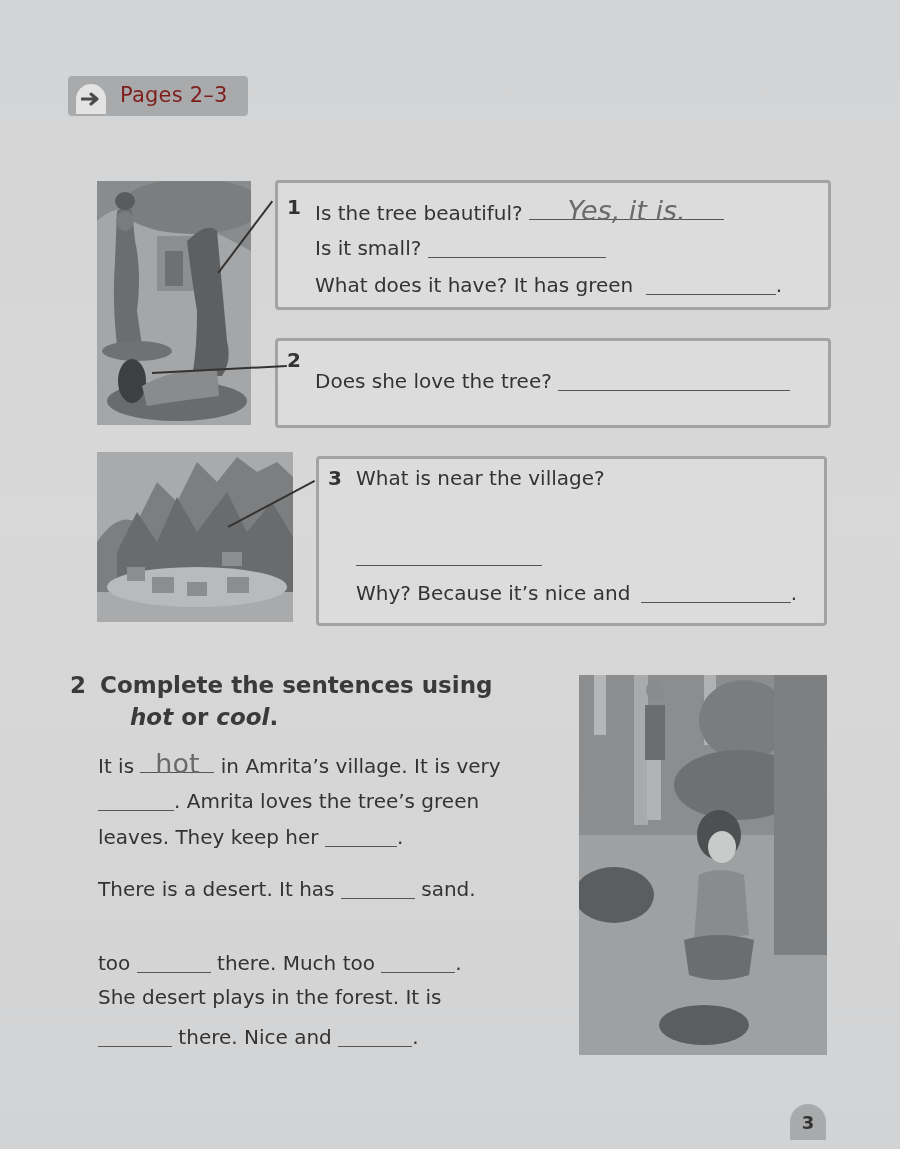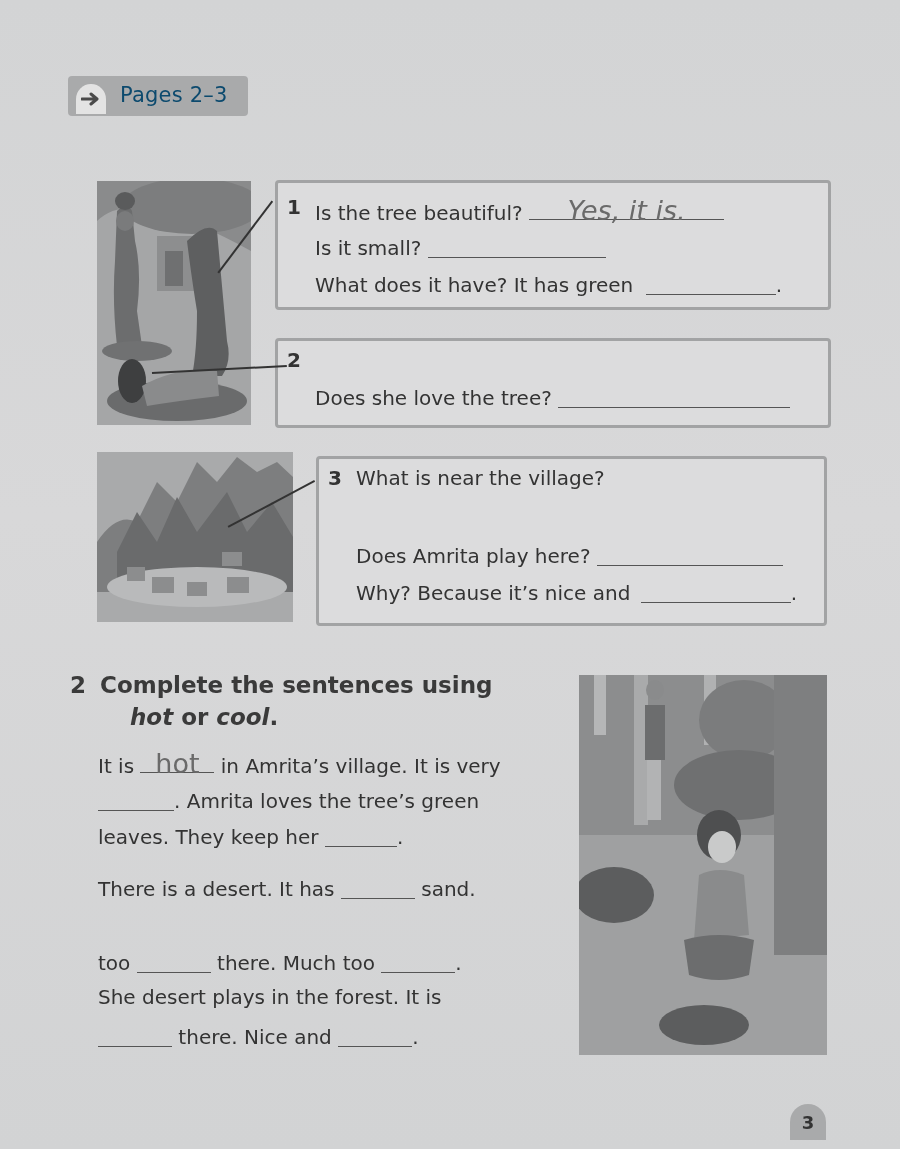--- a/index.html
+++ b/index.html
@@ -22,21 +22,21 @@
     display: flex; align-items: center;
   }
   .pages-tab .arrow-box {
     position: absolute; left: 8px; top: 8px; width: 30px; height: 30px;
     background: #e3e3e3; border-radius: 15px 15px 0 0;
     display: flex; align-items: center; justify-content: center;
   }
   .pages-tab .arrow-box svg { width: 20px; height: 14px; }
   .pages-tab .label {
     position: absolute; left: 52px; top: 7px;
-    font-size: 21px; color: #0c4a6e; letter-spacing: 0.2px;
+    font-size: 21px; color: #7f1d1d; letter-spacing: 0.2px;
   }
   
   .heading {
     position: absolute; font-size: 23px; font-weight: bold; color: #3a3a3a;
   }
   .heading .num { display: inline-block; width: 30px; }
   .heading i { font-style: italic; }
   
   .illus {
     position: absolute; background: #8e8f90; overflow: hidden;
@@ -113,21 +113,21 @@
     <span class="blank" style="width:178px;"></span>
   </div>
   <div class="qline" style="left:315px; top:270px;">
     <span>What does it have? It has green</span>
     <span class="blank" style="width:130px; margin-left:6px;"></span><span>.</span>
   </div>
 
   <div class="qbox" style="left:275px; top:338px; width:556px; height:90px;"></div>
   <div class="pointer" style="left:152px; top:372px; width:135px; transform:rotate(-3deg);"></div>
   <div class="qnum" style="left:287px; top:348px;">2</div>
-  <div class="qline" style="left:315px; top:383px;">
+  <div class="qline" style="left:315px; top:366px;">
     <span>Does she love the tree?</span>
     <span class="blank" style="width:232px;"></span>
   </div>
 
   <div class="illus" style="left:97px; top:452px; width:196px; height:170px; background:#a7a8a9;">
     <svg viewBox="0 0 196 170" preserveAspectRatio="none">
       <rect width="196" height="170" fill="#a9aaab"></rect>
       <path d="M0 90 Q20 60 40 70 L60 30 L80 50 L100 10 L120 30 L140 5 L160 20 L180 10 L196 25 V140 H0Z" fill="#7d7e7f"></path>
       <path d="M20 100 L40 60 L60 90 L80 45 L100 80 L130 40 L150 80 L175 50 L196 85 V140 H20Z" fill="#6a6b6c"></path>
       <ellipse cx="100" cy="135" rx="90" ry="20" fill="#b9babb"></ellipse>
@@ -139,21 +139,20 @@
     </svg>
   </div>
 
   <div class="qbox" style="left:316px; top:456px; width:511px; height:170px;"></div>
   <div class="pointer" style="left:228px; top:526px; width:98px; transform:rotate(-28deg);"></div>
   <div class="qnum" style="left:328px; top:466px;">3</div>
   <div class="qline" style="left:356px; top:466px;">
     <span>What is near the village?</span>
   </div>
   <div class="qline" style="left:356px; top:541px;">
-    <span>Does Amrita play here?</span>
     <span class="blank" style="width:186px;"></span>
   </div>
   <div class="qline" style="left:356px; top:578px;">
     <span>Why? Because it’s nice and</span>
     <span class="blank" style="width:150px; margin-left:4px;"></span><span>.</span>
   </div>
 
   <div class="heading" style="left:70px; top:672px;">
     <span class="num">2</span><span>Complete the sentences using</span>
   </div>

